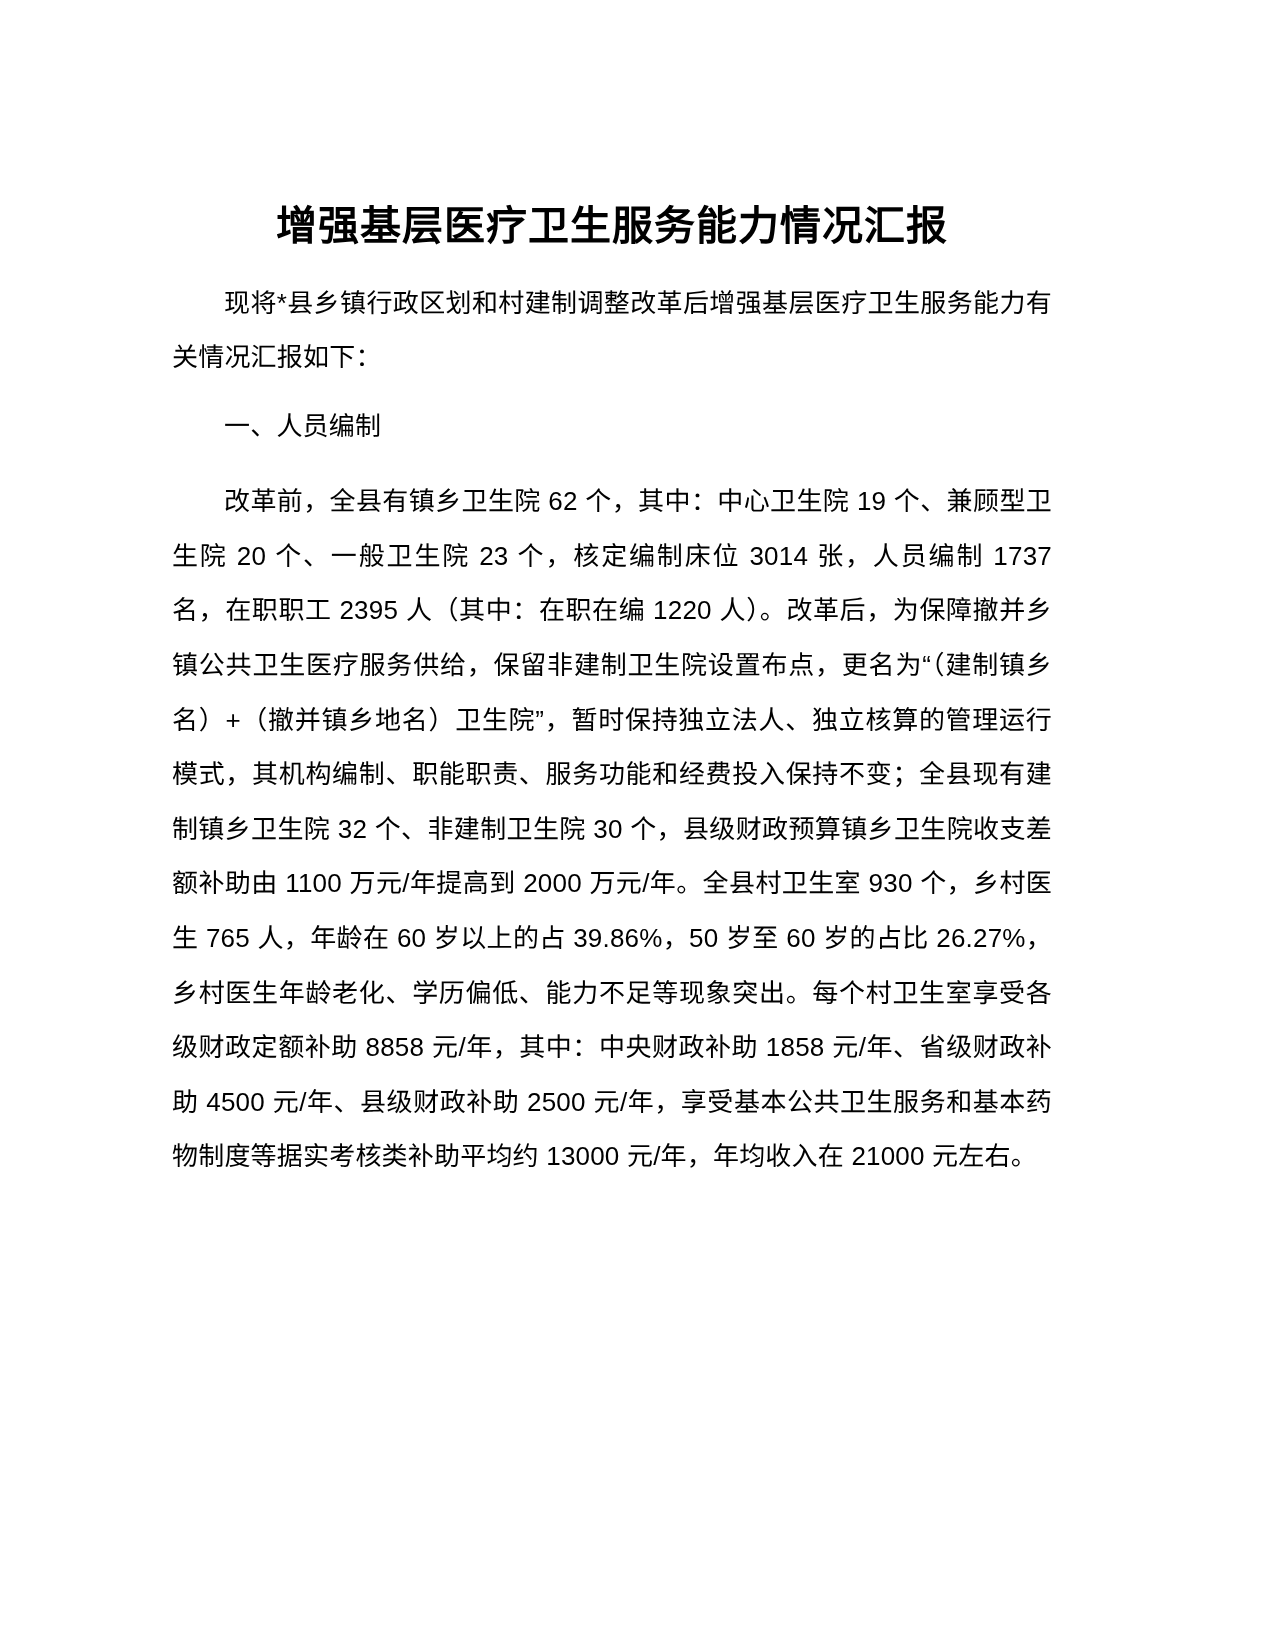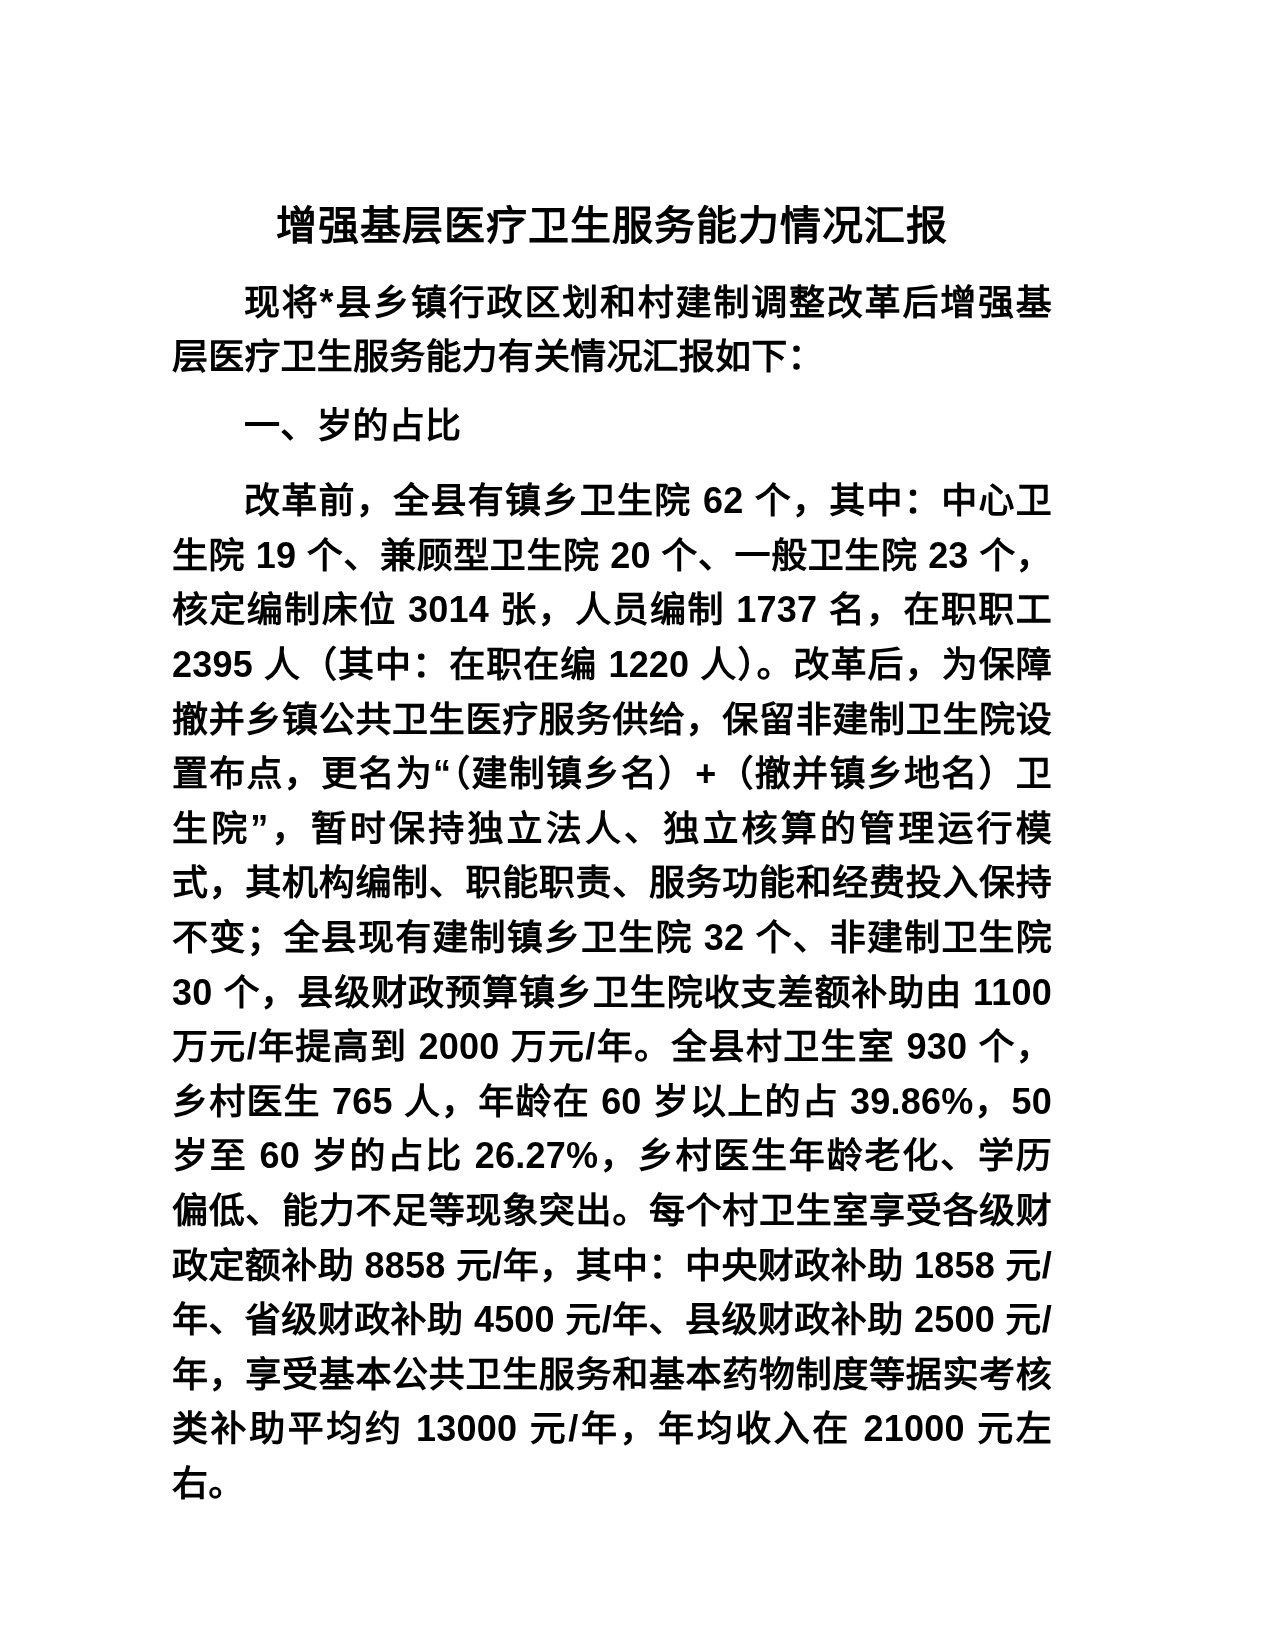--- a/index.html
+++ b/index.html
@@ -29,46 +29,45 @@
   .doc-title {
     font-size: 41px;
     font-weight: bold;
     text-align: center;
     letter-spacing: 1px;
     line-height: 1.5;
     margin: 0 0 18px 0;
     white-space: nowrap;
   }
   .para {
-    font-size: 36px;
+    font-size: 26px;
     line-height: 54.6px;
     text-align: justify;
     text-justify: inter-ideograph;
     text-indent: 2em;
     margin: 0 0 6px 0;
     letter-spacing: 0.2px;
     word-break: break-all;
-    font-weight: bold;
   }
   .para.heading-para {
     margin-top: 14px;
     margin-bottom: 14px;
   }
   .para.body-para {
     margin-top: 21px;
   }
 </style>
 </head>
 <body>
 
 <div class="page">
   <div class="content">
 
     <h1 class="doc-title">增强基层医疗卫生服务能力情况汇报</h1>
 
     <p class="para">现将*县乡镇行政区划和村建制调整改革后增强基层医疗卫生服务能力有关情况汇报如下：</p>
 
-    <p class="para heading-para">一、岁的占比</p>
+    <p class="para heading-para">一、人员编制</p>
 
     <p class="para body-para">改革前，全县有镇乡卫生院 62 个，其中：中心卫生院 19 个、兼顾型卫生院 20 个、一般卫生院 23 个，核定编制床位 3014 张，人员编制 1737 名，在职职工 2395 人（其中：在职在编 1220 人）。改革后，为保障撤并乡镇公共卫生医疗服务供给，保留非建制卫生院设置布点，更名为“（建制镇乡名）+（撤并镇乡地名）卫生院”，暂时保持独立法人、独立核算的管理运行模式，其机构编制、职能职责、服务功能和经费投入保持不变；全县现有建制镇乡卫生院 32 个、非建制卫生院 30 个，县级财政预算镇乡卫生院收支差额补助由 1100 万元/年提高到 2000 万元/年。全县村卫生室 930 个，乡村医生 765 人，年龄在 60 岁以上的占 39.86%，50 岁至 60 岁的占比 26.27%，乡村医生年龄老化、学历偏低、能力不足等现象突出。每个村卫生室享受各级财政定额补助 8858 元/年，其中：中央财政补助 1858 元/年、省级财政补助 4500 元/年、县级财政补助 2500 元/年，享受基本公共卫生服务和基本药物制度等据实考核类补助平均约 13000 元/年，年均收入在 21000 元左右。</p>
 
   </div>
 </div>
 
 </body></html>

